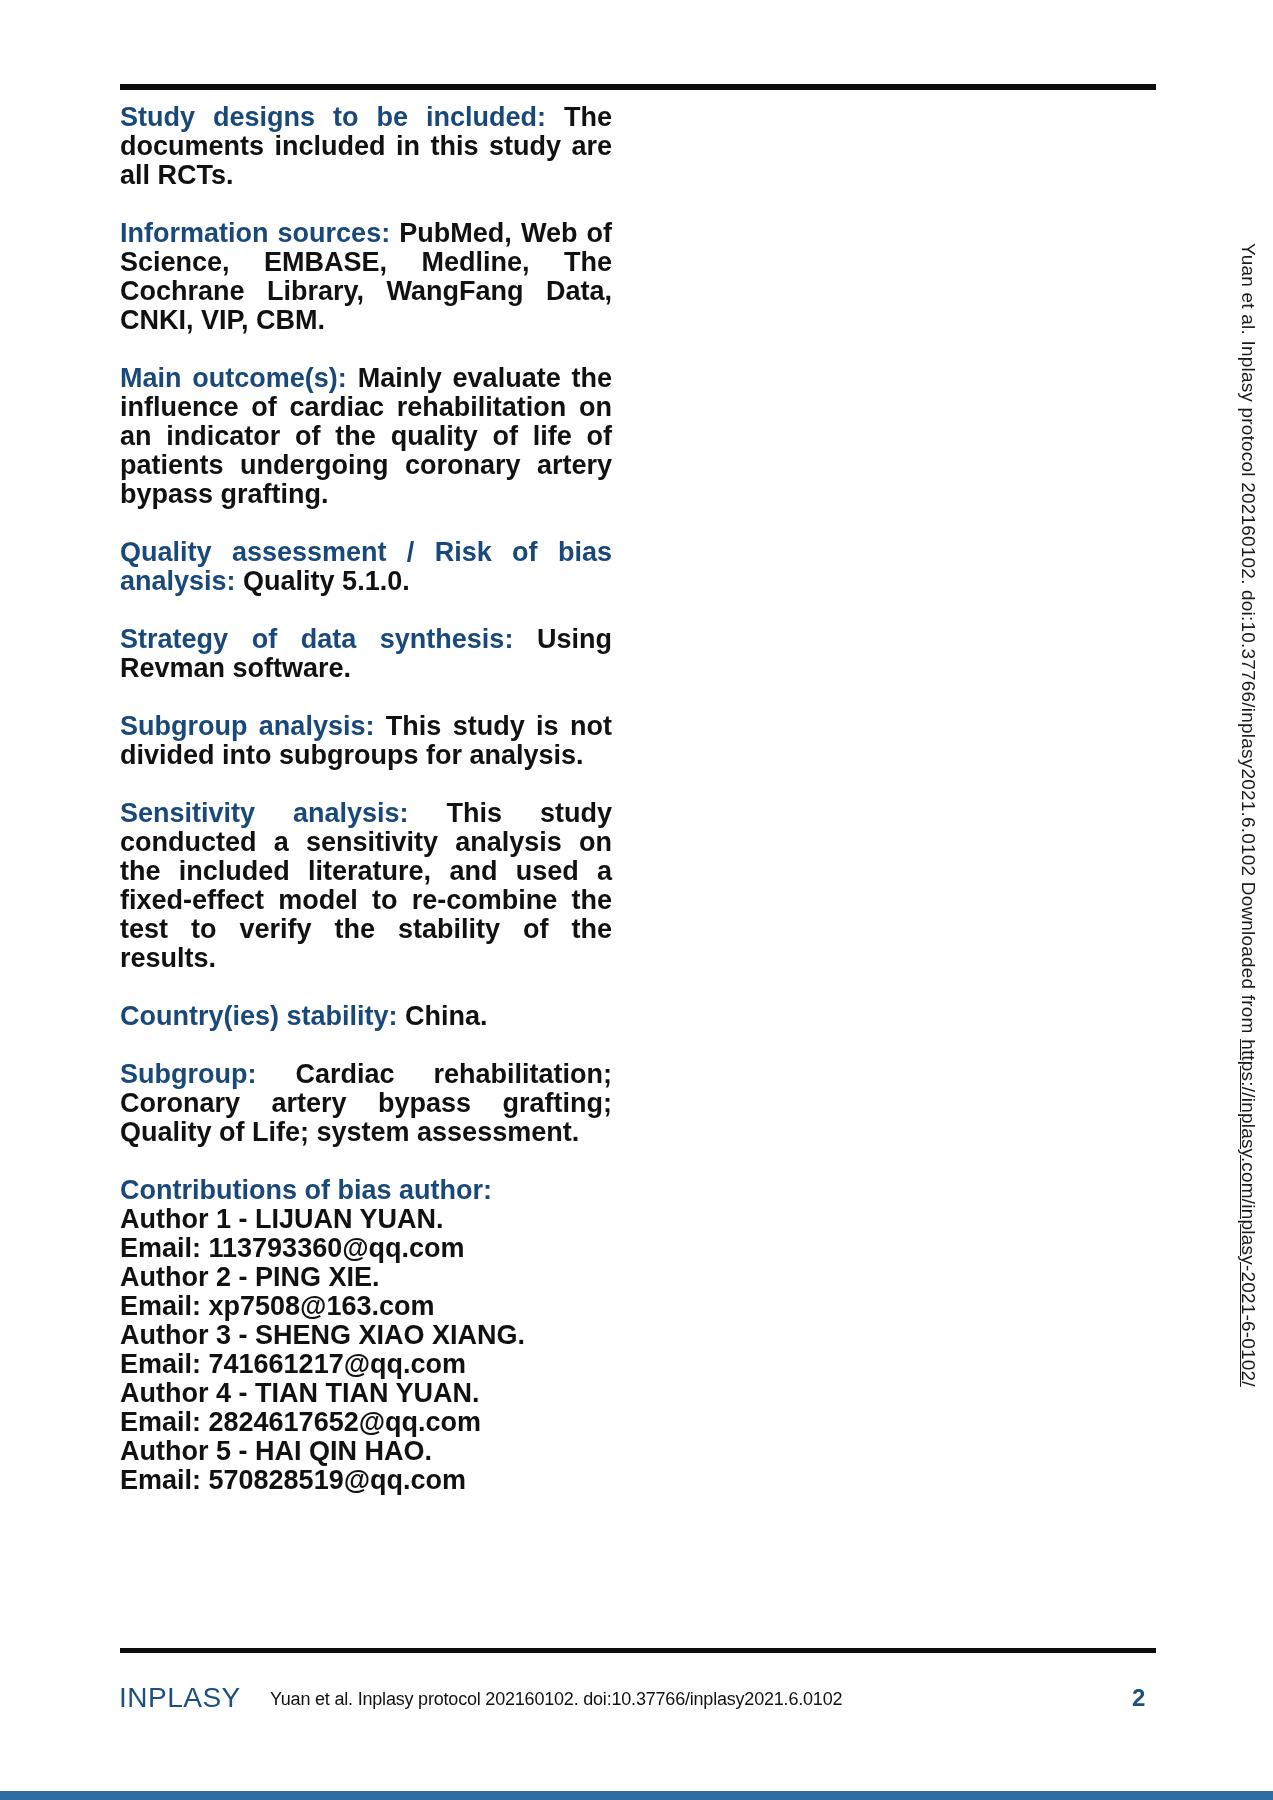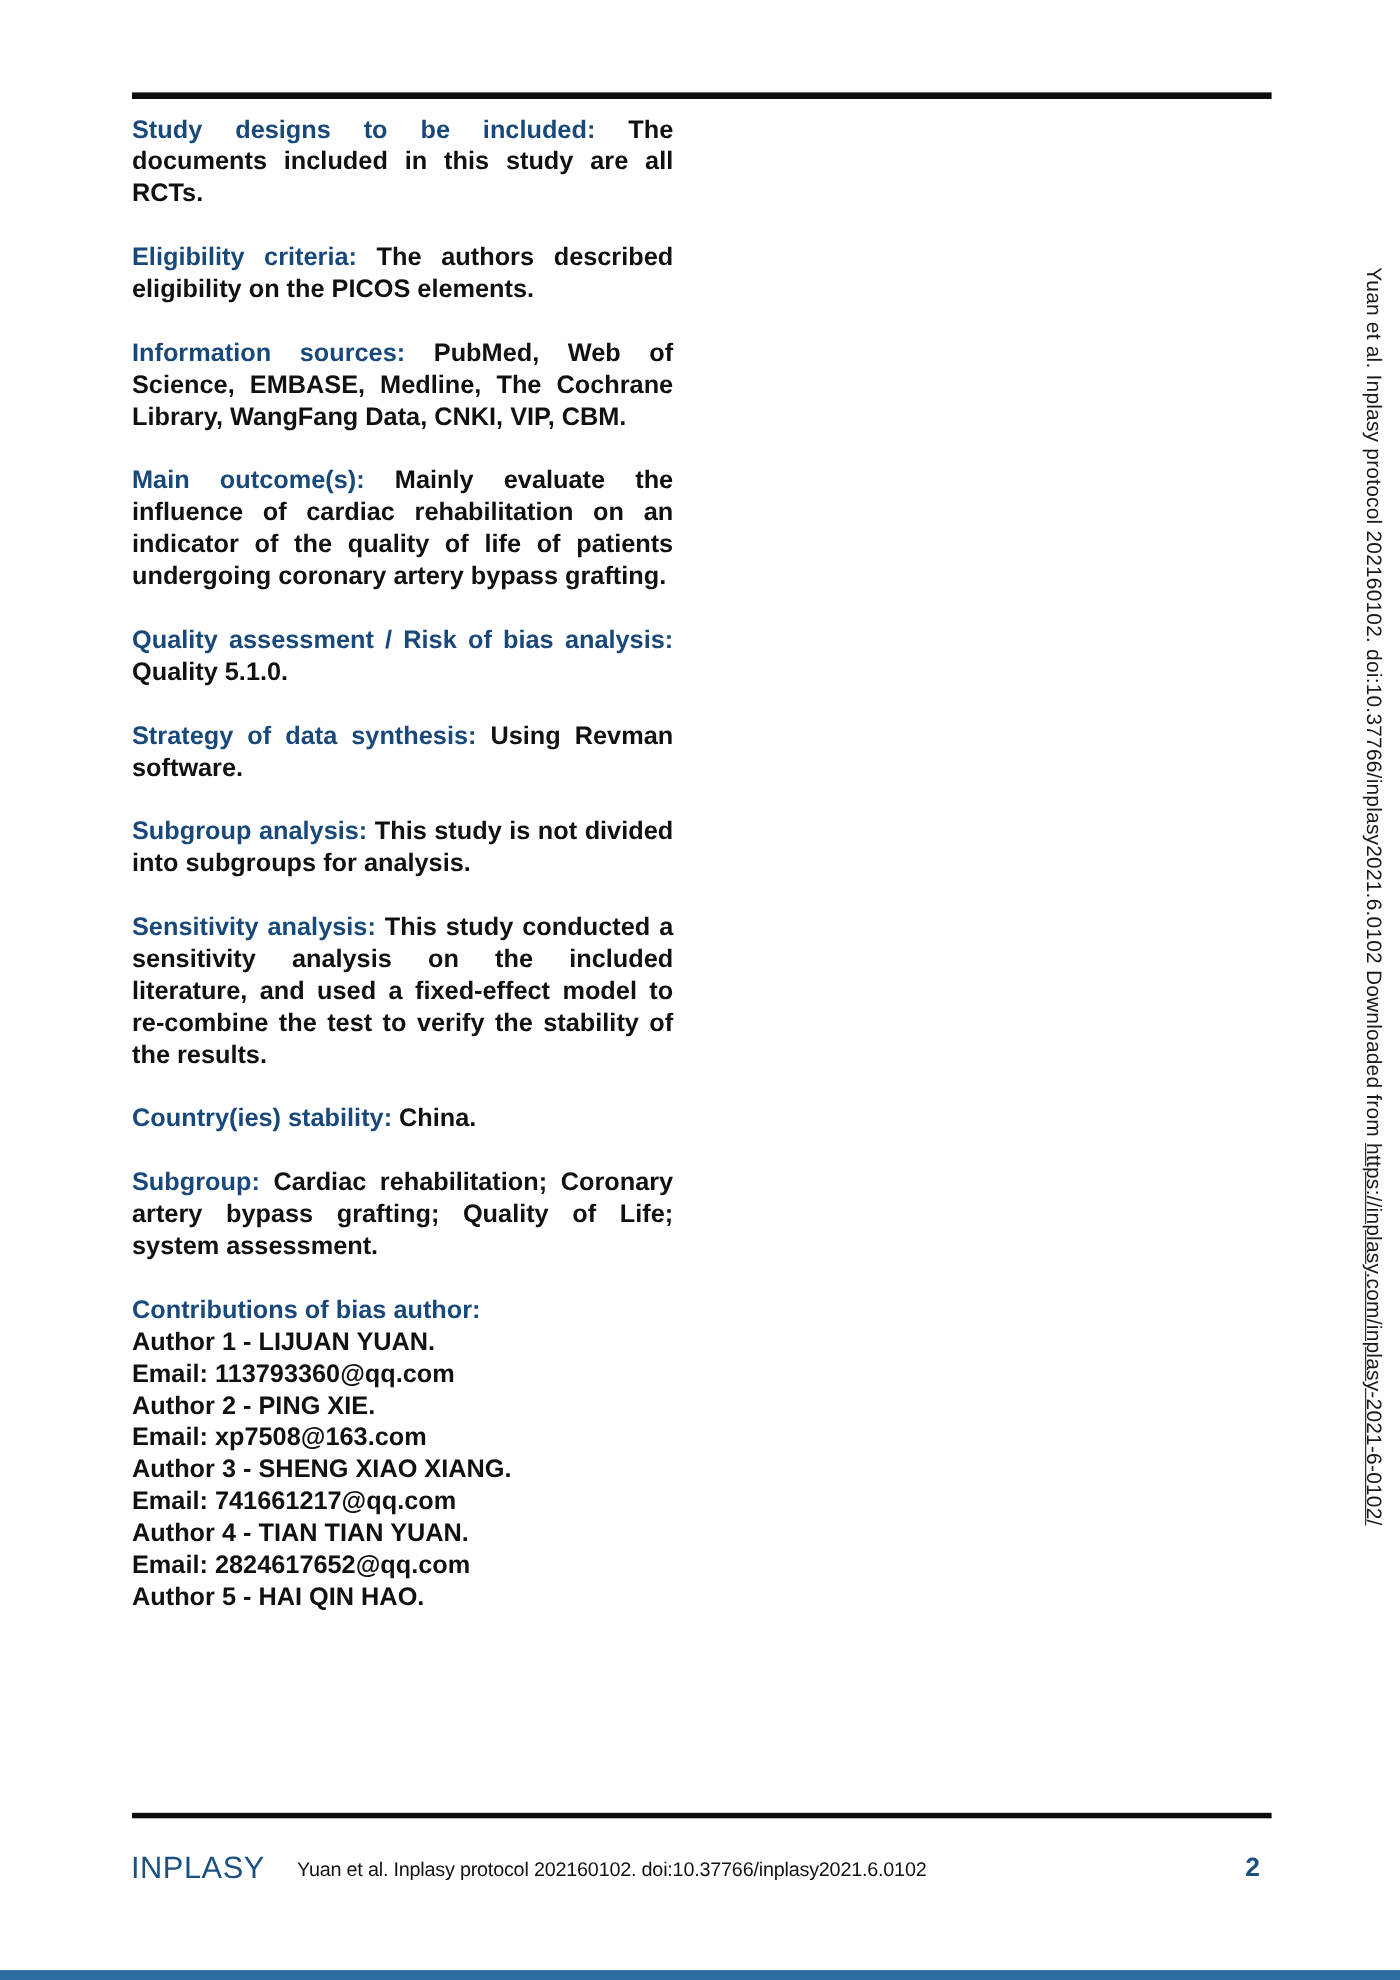--- a/index.html
+++ b/index.html
@@ -9,21 +9,21 @@
     background:#ffffff;
     overflow:hidden;
     font-family:"Liberation Sans","DejaVu Sans",sans-serif;
   }
   .top-rule{
     position:absolute;left:120px;top:84px;width:1036px;height:6px;
     background:#0d0d0d;
   }
   .content{
     position:absolute;left:120px;top:103px;width:492px;
-    font-size:23px;line-height:29px;font-weight:700;color:#111111;
+    font-size:27px;line-height:29px;font-weight:700;color:#111111;
     text-align:justify;
   }
   .content p{margin:0 0 29px 0;}
   .h{color:#19497B;}
   .contrib{text-align:left;}
   .contrib .h{display:block;}
   .sidebar{
     position:absolute;left:1259px;top:243px;
     transform:rotate(90deg);transform-origin:0 0;
     white-space:nowrap;
@@ -53,41 +53,41 @@
 </style>
 </head>
 <body>
 
 <div class="page">
 
   <div class="top-rule"></div>
 
   <main class="content">
     <p><span class="h">Study designs to be included:</span> <span>The documents included in this study are all RCTs.</span></p>
-    <p><span class="h">Eligibility criteria:</span> <span>The authors described eligibility on the PICOS elements.</span></p>
     <p><span class="h">Information sources:</span> <span>PubMed, Web of Science, EMBASE, Medline, The Cochrane Library, WangFang Data, CNKI, VIP, CBM.</span></p>
     <p><span class="h">Main outcome(s):</span> <span>Mainly evaluate the influence of cardiac rehabilitation on an indicator of the quality of life of patients undergoing coronary artery bypass grafting.</span></p>
     <p><span class="h">Quality assessment / Risk of bias analysis:</span> <span>Quality 5.1.0.</span></p>
     <p><span class="h">Strategy of data synthesis:</span> <span>Using Revman software.</span></p>
     <p><span class="h">Subgroup analysis:</span> <span>This study is not divided into subgroups for analysis.</span></p>
     <p><span class="h">Sensitivity analysis:</span> <span>This study conducted a sensitivity analysis on the included literature, and used a fixed-effect model to re-combine the test to verify the stability of the results.</span></p>
     <p><span class="h">Country(ies) stability:</span> <span>China.</span></p>
     <p><span class="h">Subgroup:</span> <span>Cardiac rehabilitation; Coronary artery bypass grafting; Quality of Life; system assessment.</span></p>
 
     <div class="contrib">
       <span class="h">Contributions of bias author:</span>
       <div>Author 1 - LIJUAN YUAN.</div>
       <div>Email: 113793360@qq.com</div>
       <div>Author 2 - PING XIE.</div>
       <div>Email: xp7508@163.com</div>
       <div>Author 3 - SHENG XIAO XIANG.</div>
       <div>Email: 741661217@qq.com</div>
       <div>Author 4 - TIAN TIAN YUAN.</div>
       <div>Email: 2824617652@qq.com</div>
       <div>Author 5 - HAI QIN HAO.</div>
+      <div>Email: 570828519@qq.com</div>
     </div>
   </main>
 
   <aside class="sidebar"><span>Yuan et al. Inplasy protocol 202160102. doi:10.37766/inplasy2021.6.0102 Downloaded from </span><a href="#">https://inplasy.com/inplasy-2021-6-0102/</a></aside>
 
   <footer>
     <div class="foot-rule"></div>
     <div class="logo">INPLASY</div>
     <div class="foot-cite">Yuan et al. Inplasy protocol 202160102. doi:10.37766/inplasy2021.6.0102</div>
     <div class="page-num">2</div>

